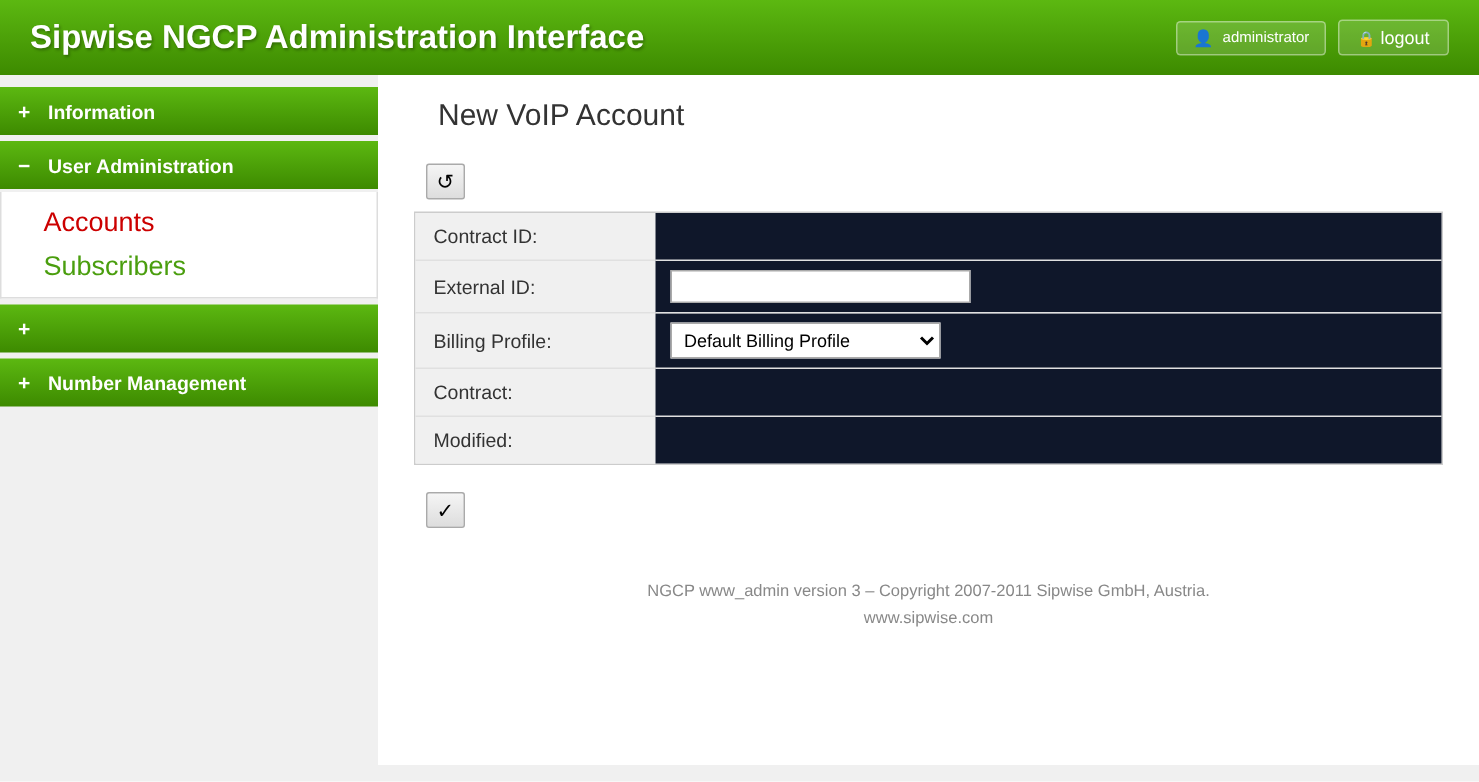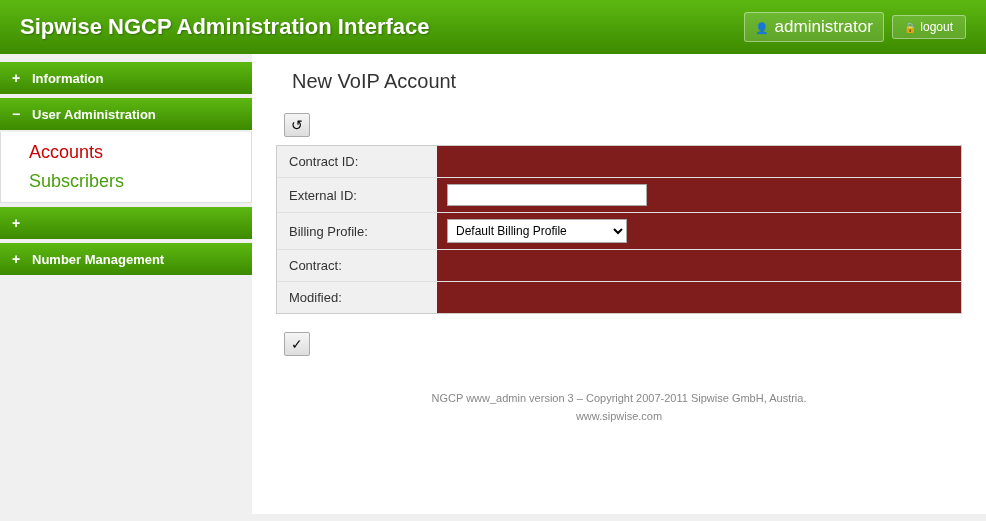--- a/index.html
+++ b/index.html
@@ -24,21 +24,21 @@
       display: flex;
       align-items: center;
       gap: 8px;
     }
     #user-display {
       background: rgba(255,255,255,0.15);
       border: 1px solid rgba(255,255,255,0.4);
       border-radius: 3px;
       padding: 4px 10px;
       color: #fff;
-      font-size: 17px;
+      font-size: 10px;
       display: flex;
       align-items: center;
       gap: 6px;
     }
     #logout-btn {
       background: rgba(255,255,255,0.15);
       border: 1px solid rgba(255,255,255,0.4);
       border-radius: 3px;
       padding: 4px 12px;
       color: #fff;
@@ -141,21 +141,21 @@
     .form-label {
       background: #f0f0f0;
       padding: 8px 12px;
       width: 160px;
       font-weight: normal;
       color: #333;
       vertical-align: middle;
       font-size: 13px;
     }
     .form-value {
-      background: #7f1d1d;
+      background: #0f172a;
       padding: 6px 10px;
       vertical-align: middle;
     }
     .form-input {
       border: 1px solid #aaa;
       padding: 3px 6px;
       font-size: 12px;
       width: 200px;
       background: #fff;
     }

